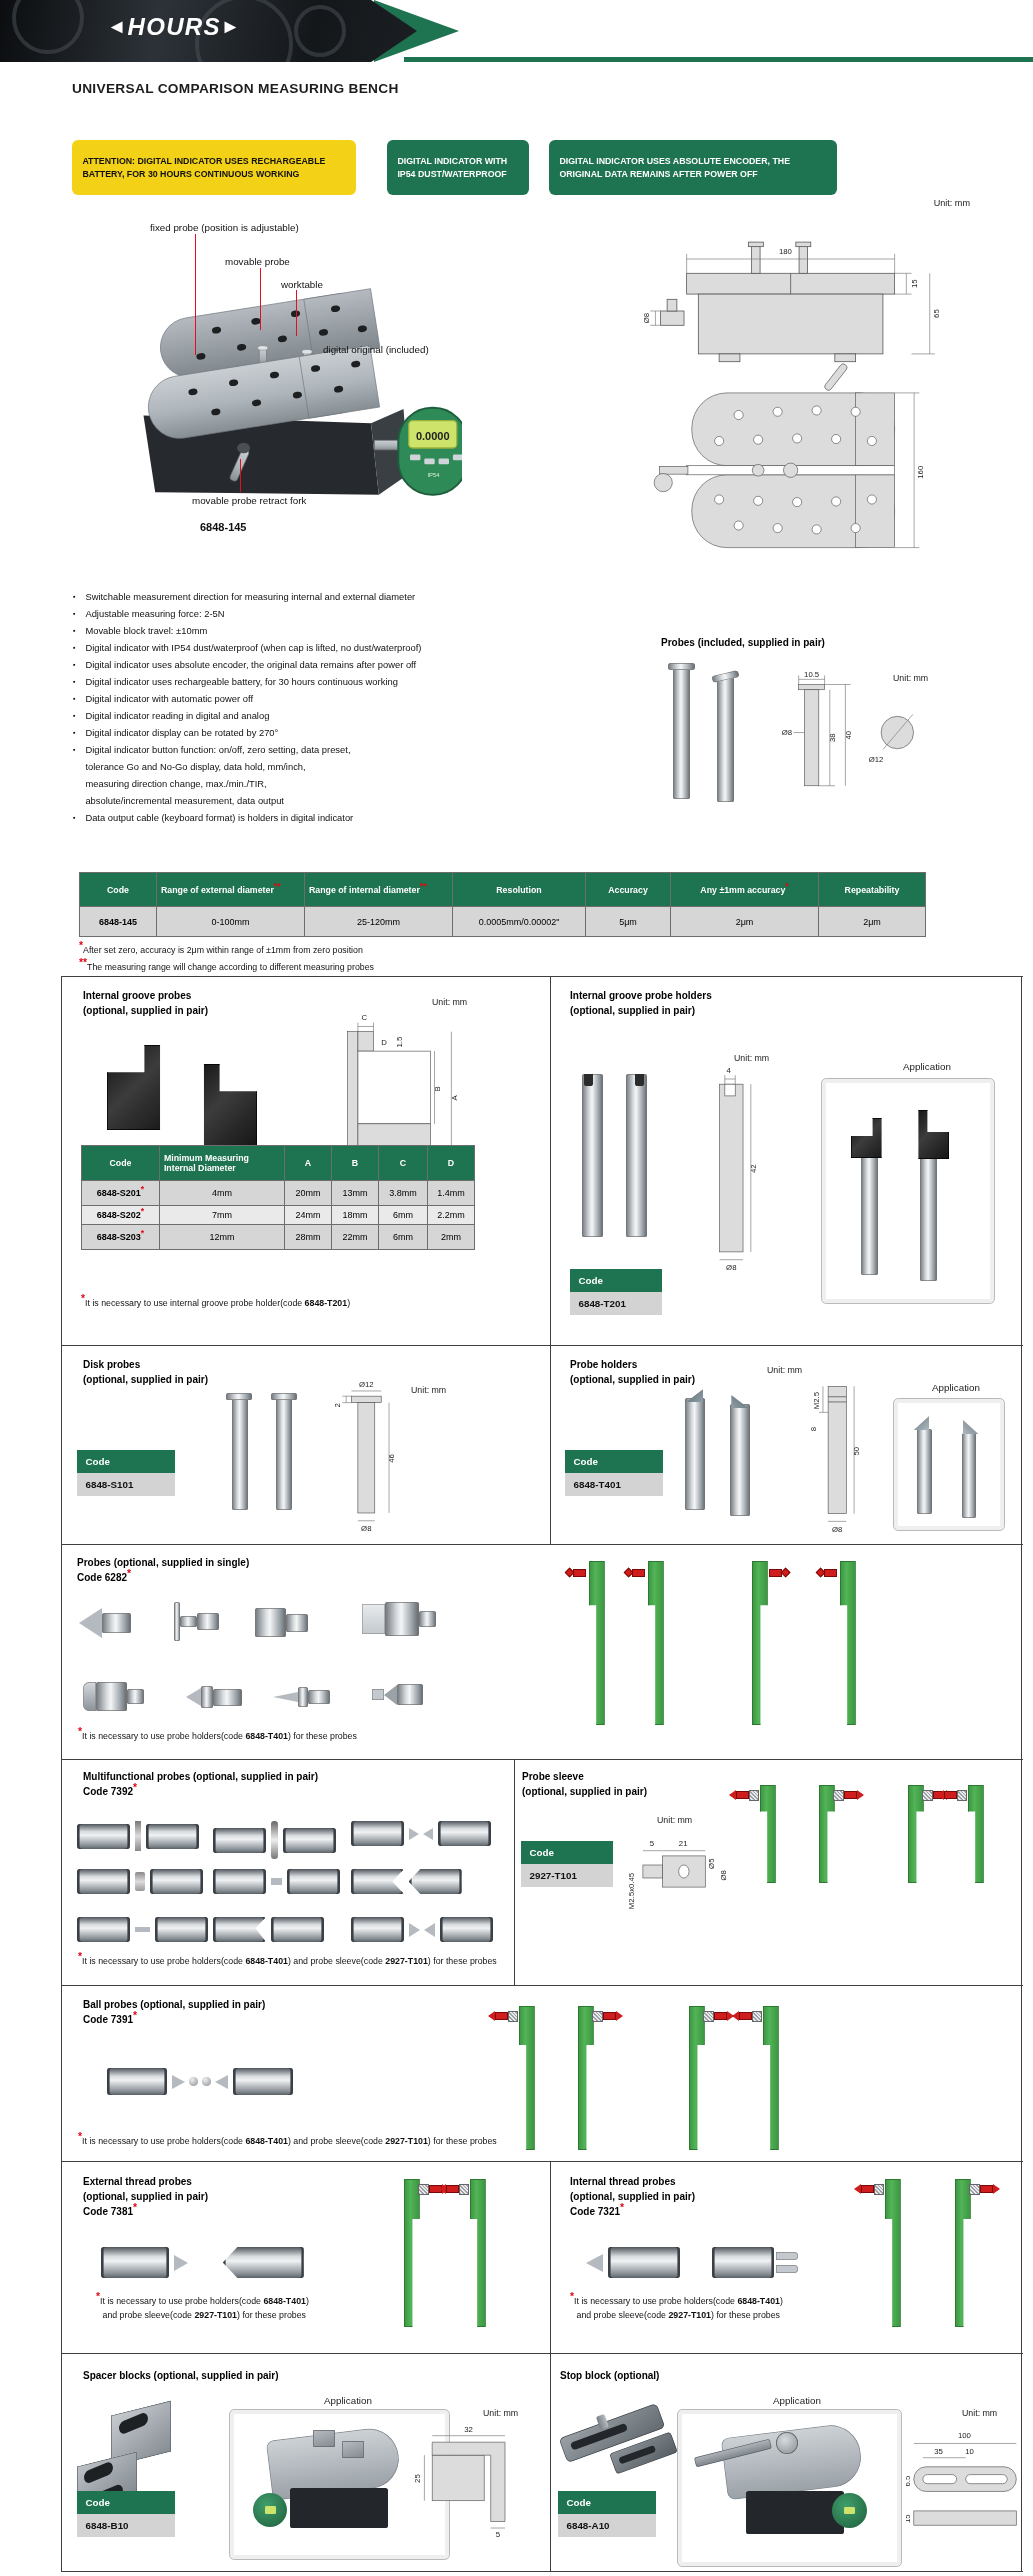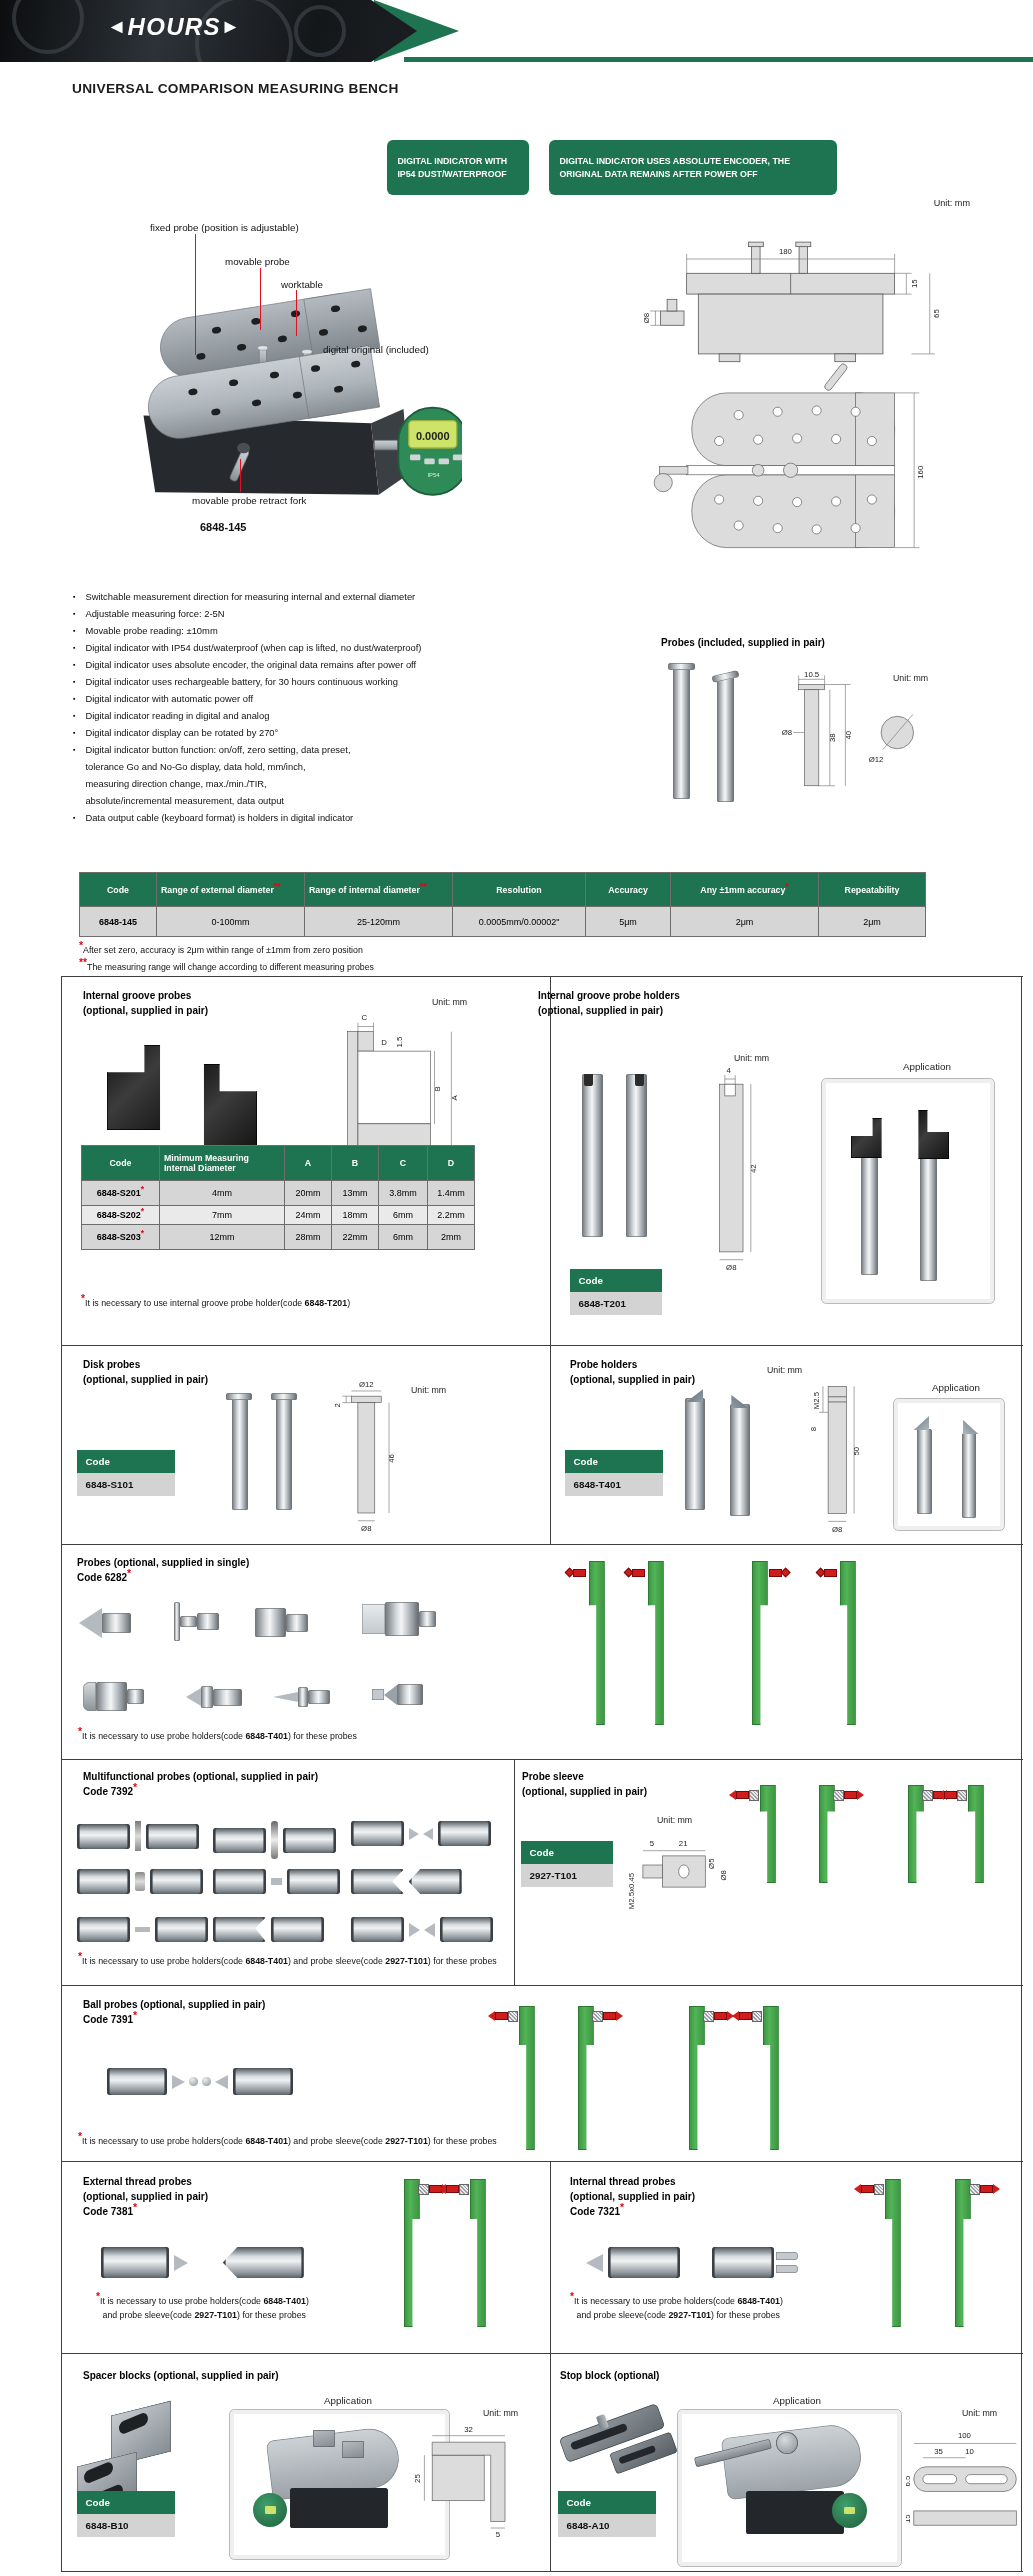--- a/index.html
+++ b/index.html
@@ -85,20 +85,23 @@
   <div class="abs banner-chev"></div>
   <div class="abs banner-photo">
     <div class="gear" style="left:11.7px;top:-18px;width:72px;height:72px"></div>
     <div class="gear" style="left:195px;top:-5.2px;width:98px;height:98px"></div>
     <div class="gear" style="left:294px;top:5.2px;width:52px;height:52px"></div>
   </div>
   <div class="abs logo"><span class="ar">◄</span><span>HOURS</span><span class="ar">►</span></div>
 
   <div class="abs title">UNIVERSAL COMPARISON MEASURING BENCH</div>
 
+  <div class="abs callout c-yellow" style="left:72px;top:140px;width:284px;height:55px">
+      <span>ATTENTION: DIGITAL INDICATOR USES RECHARGEABLE BATTERY, FOR 30 HOURS CONTINUOUS WORKING</span>
+    </div>
   <div class="abs callout c-green" style="left:387px;top:140px;width:142px;height:55px">
       <span>DIGITAL INDICATOR WITH IP54 DUST/WATERPROOF</span>
     </div>
   <div class="abs callout c-green" style="left:549px;top:140px;width:288px;height:55px">
       <span>DIGITAL INDICATOR USES ABSOLUTE ENCODER, THE ORIGINAL DATA REMAINS AFTER POWER OFF</span>
     </div>
 
   <svg class="abs" style="left:98px;top:253px" width="364" height="273" viewBox="0 0 560 420">
     <defs>
       <linearGradient id="mg" x1="0" y1="0" x2="0" y2="1">
@@ -254,21 +257,21 @@
     <div class="feat-line">
         <span class="bu">▪</span>
         <span>Switchable measurement direction for measuring internal and external diameter</span>
       </div>
     <div class="feat-line">
         <span class="bu">▪</span>
         <span>Adjustable measuring force: 2-5N</span>
       </div>
     <div class="feat-line">
         <span class="bu">▪</span>
-        <span>Movable probe reading: ±10mm</span>
+        <span>Movable block travel: ±10mm</span>
       </div>
     <div class="feat-line">
         <span class="bu">▪</span>
         <span>Digital indicator with IP54 dust/waterproof (when cap is lifted, no dust/waterproof)</span>
       </div>
     <div class="feat-line">
         <span class="bu">▪</span>
         <span>Digital indicator uses absolute encoder, the original data remains after power off</span>
       </div>
     <div class="feat-line">
@@ -445,21 +448,21 @@
       <td>12mm</td>
           <td>28mm</td>
           <td>22mm</td>
           <td>6mm</td>
           <td>2mm</td>
     </tr>
   </tbody>
     </table>
   <div class="abs fn" style="left:81px;top:1298px"><sup class="rmark big">*</sup><span>It is necessary to use internal groove probe holder(code </span><b>6848-T201</b><span>)</span></div>
 
-  <div class="abs h2" style="left:538px;top:988px">
+  <div class="abs h2" style="left:570px;top:988px">
     <div>Internal groove probe holders</div>
       <div>(optional, supplied in pair)</div>
   </div>
   <div class="abs vcyl" style="left:582px;top:1074px;width:21px;height:163px">
       <div style="width:9px;height:11.7px;background:#2b2b2b;margin-left:2px;border-radius:0 0 2.6px 2.6px"></div>
     </div>
   <div class="abs vcyl" style="left:626px;top:1074px;width:21px;height:163px">
       <div style="width:9px;height:11.7px;background:#2b2b2b;margin-left:9px;border-radius:0 0 2.6px 2.6px"></div>
     </div>
   <div class="abs unit" style="left:734px;top:1053px">Unit: mm</div>

